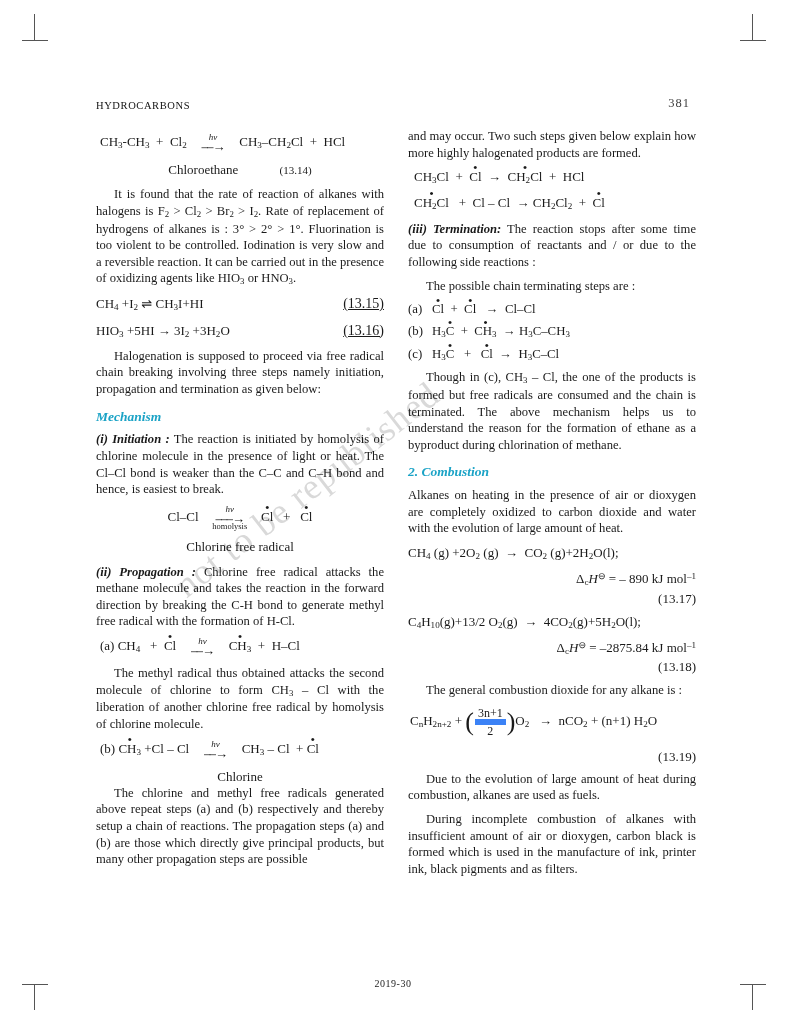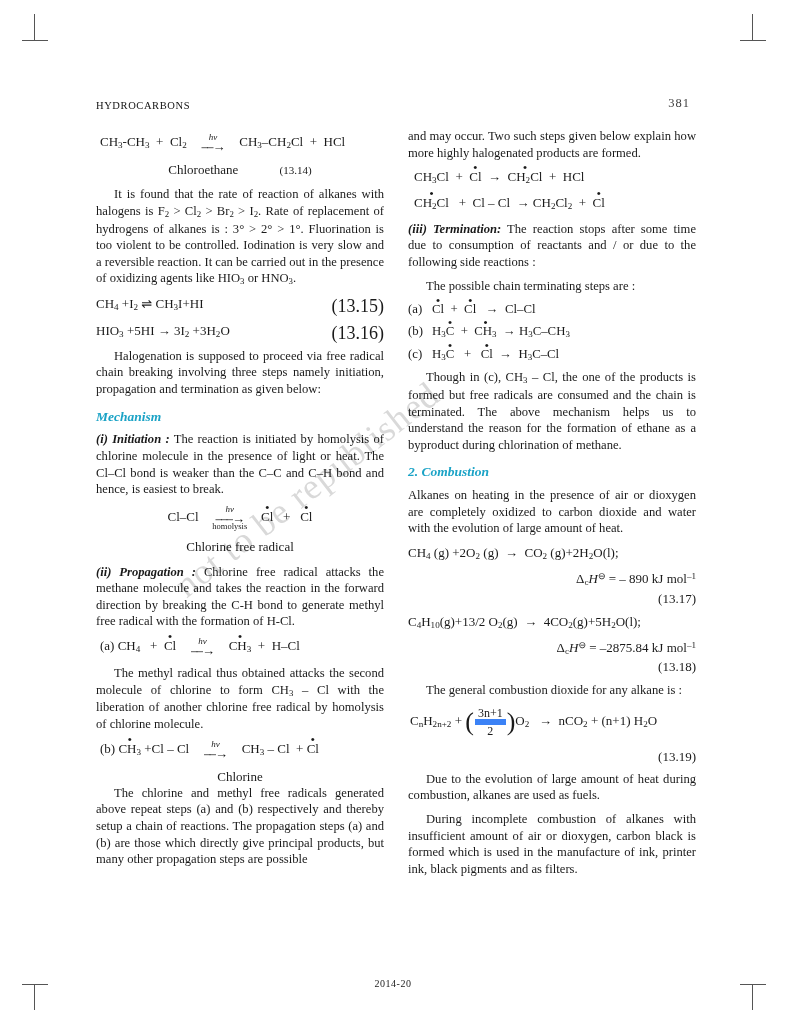--- a/index.html
+++ b/index.html
@@ -71,21 +71,22 @@
   p.indent { text-indent: 18px; }
 
   .eq-line {
     margin: 5px 0 8px 0;
     font-size: 13px;
     white-space: nowrap;
   }
   .eq-right { text-align: right; }
   .eqnum {
     float: right;
-    font-size: 18px;
+    font-size: 14px;
+    text-decoration: underline;
   }
   .small { font-size: 11px; padding-left: 20px; }
   sub { font-size: 0.7em; vertical-align: -0.25em; }
   sup { font-size: 0.7em; vertical-align: 0.45em; }
 
   .heading-blue {
     color: #1ba3c6;
     font-weight: bold;
     font-style: italic;
     font-size: 13.5px;
@@ -395,14 +396,14 @@
       <div class="eq-line eq-right" style="margin:2px 0 6px 0;">
         <span>(13.19)</span>
       </div>
 
       <p class="indent">Due to the evolution of large amount of heat during combustion, alkanes are used as fuels.</p>
 
       <p class="indent">During incomplete combustion of alkanes with insufficient amount of air or dioxygen, carbon black is formed which is used in the manufacture of ink, printer ink, black pigments and as filters.</p>
     </div>
   </div>
 
-  <div class="footer">2014-20</div>
+  <div class="footer">2019-30</div>
 </div>
 
 </body></html>

